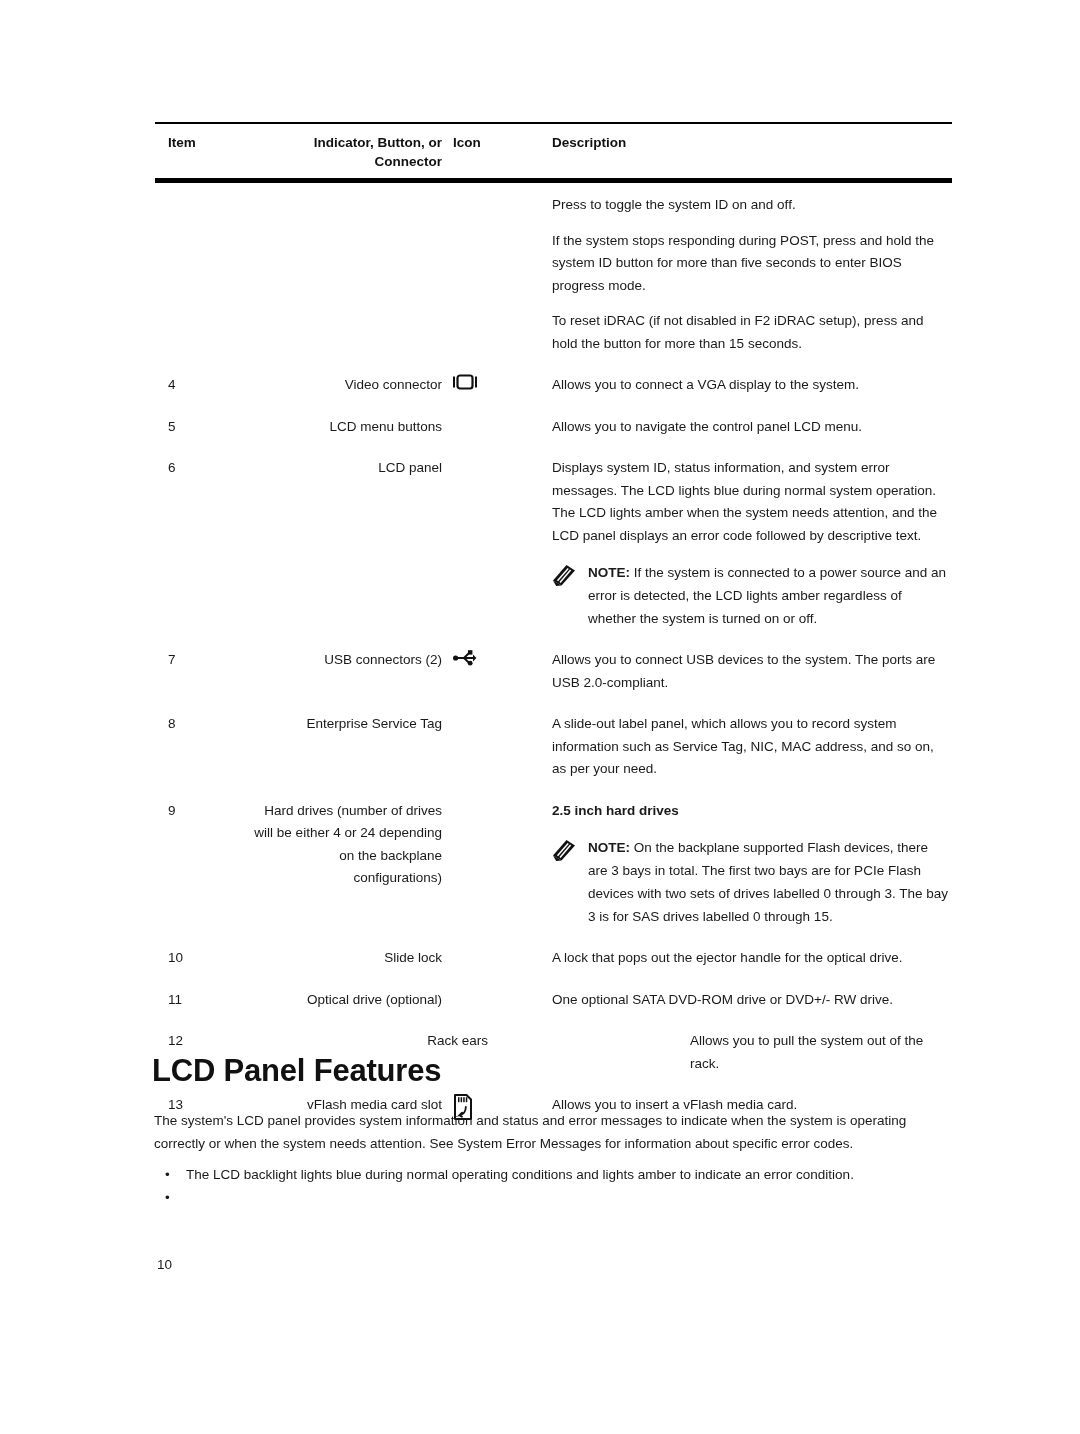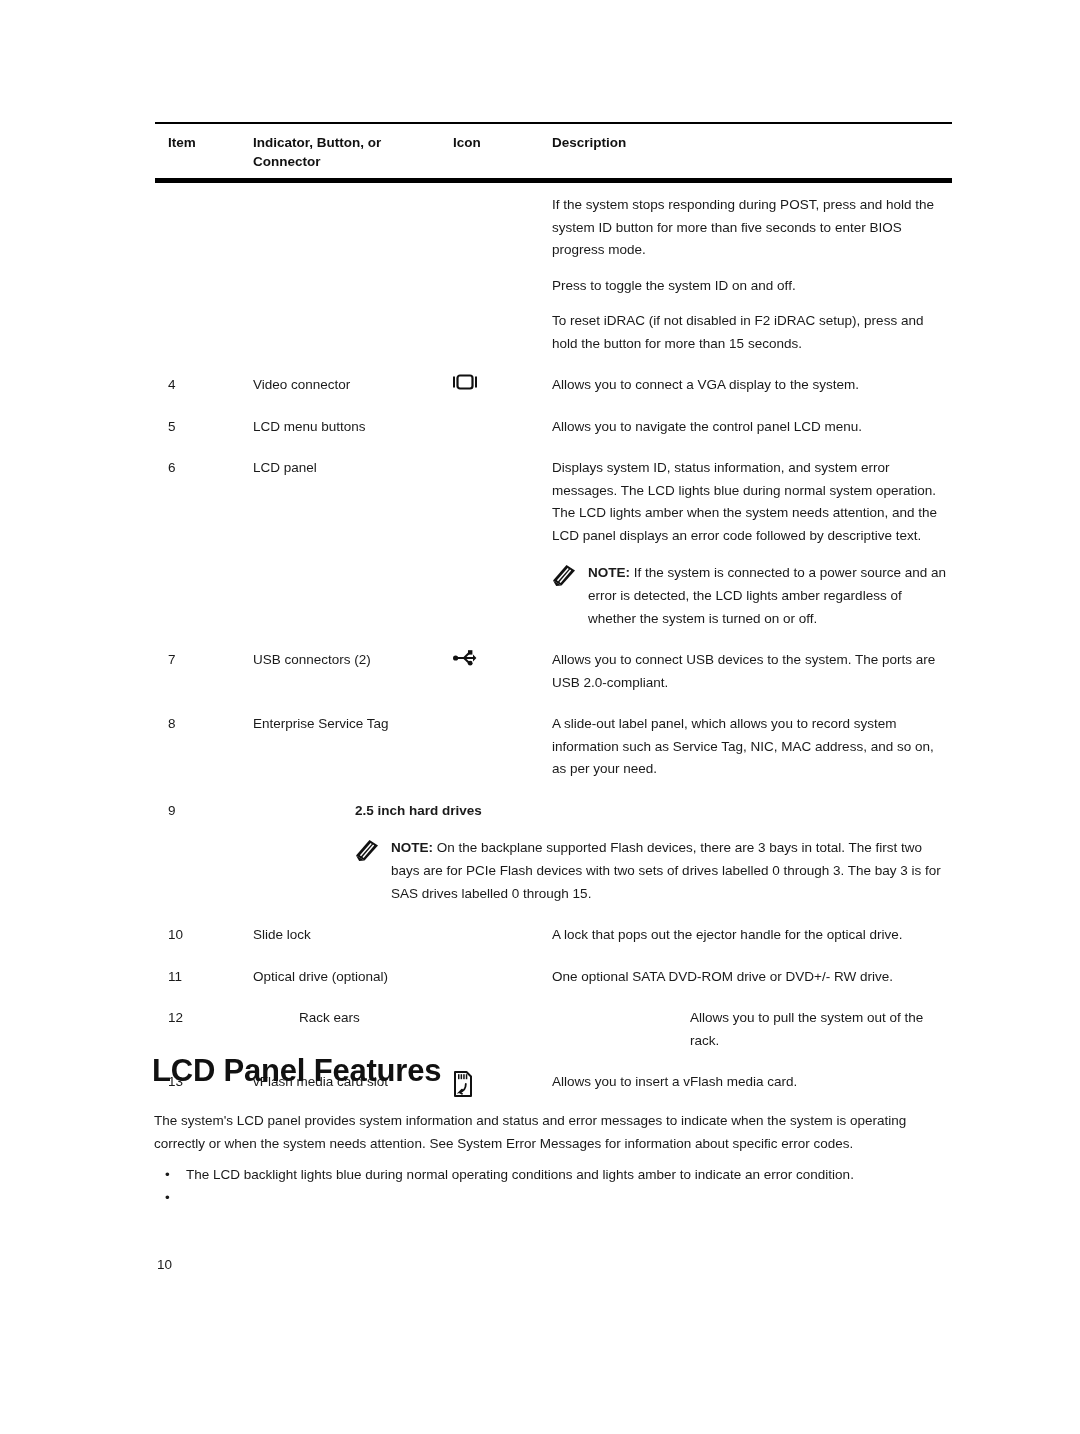--- a/index.html
+++ b/index.html
@@ -61,21 +61,21 @@
   .trow {
     display: flex;
     align-items: flex-start;
   }
   .trow .cell {
     font-size: 13.5px;
     line-height: 22.5px;
     color: #1a1a1a;
   }
   .cell.c-item { padding-left: 13px; box-sizing: border-box; }
-  .cell.c-ind  { padding-right: 8px; box-sizing: border-box; }
+  .cell.c-ind  { padding-right: 8px; box-sizing: border-box; text-align: right; }
   .cell.c-icon { display: flex; justify-content: flex-start; padding-left: 3px; box-sizing: border-box; }
   .cell.c-desc { padding-right: 4px; box-sizing: border-box; }
 
   .p { margin: 0 0 0 0; }
   .p + .p { margin-top: 13px; }
 
   .bold-line { font-weight: bold; }
 
   
   .note {
@@ -167,22 +167,22 @@
     </div>
 
     <div class="rule-header"></div>
 
     <div id="tbody">
         <div class="trow" style="margin-top: 11px;">
           <div class="cell c-item"></div>
           <div class="cell c-ind"></div>
           <div class="cell c-icon"></div>
           <div class="cell c-desc">
+            <div class="p">Press to toggle the system ID on and off.</div>
             <div class="p">If the system stops responding during POST, press and hold the system ID button for more than five seconds to enter BIOS progress mode.</div>
-            <div class="p">Press to toggle the system ID on and off.</div>
             <div class="p">To reset iDRAC (if not disabled in F2 iDRAC setup), press and hold the button for more than 15 seconds.</div>
           </div>
         </div>
         <div class="trow" style="margin-top: 19px;">
           <div class="cell c-item">4</div>
           <div class="cell c-ind">Video connector</div>
           <div class="cell c-icon">
             <svg class="icon-svg" width="24" height="16" viewBox="0 0 24 16" xmlns="http://www.w3.org/2000/svg">
       <rect x="0" y="2.5" width="2" height="11" fill="#111"></rect>
       <rect x="22" y="2.5" width="2" height="11" fill="#111"></rect>
@@ -241,20 +241,21 @@
         <div class="trow" style="margin-top: 19px;">
           <div class="cell c-item">8</div>
           <div class="cell c-ind">Enterprise Service Tag</div>
           <div class="cell c-icon"></div>
           <div class="cell c-desc">
             <div class="p">A slide-out label panel, which allows you to record system information such as Service Tag, NIC, MAC address, and so on, as per your need.</div>
           </div>
         </div>
         <div class="trow" style="margin-top: 19px;">
           <div class="cell c-item">9</div>
+          <div class="cell c-ind">Hard drives (number of drives will be either 4 or 24 depending on the backplane configurations)</div>
           <div class="cell c-icon"></div>
           <div class="cell c-desc">
             <div class="p bold-line">2.5 inch hard drives</div>
             <div class="note">
               <div class="note-icon">
                 <svg class="icon-svg" width="24" height="22" viewBox="0 0 24 22" xmlns="http://www.w3.org/2000/svg">
       <path d="M1 16.5 L14.5 1 L23 6.5 L9.5 21.5 Z" fill="#111"></path>
       <path d="M5.5 16.8 L16.2 4.4" stroke="#fff" stroke-width="1.5"></path>
       <path d="M8.0 18.4 L18.6 6.0" stroke="#fff" stroke-width="1.5"></path>
       <path d="M1 16.5 L9.5 21.5 L4.2 22 Z" fill="#111"></path>

